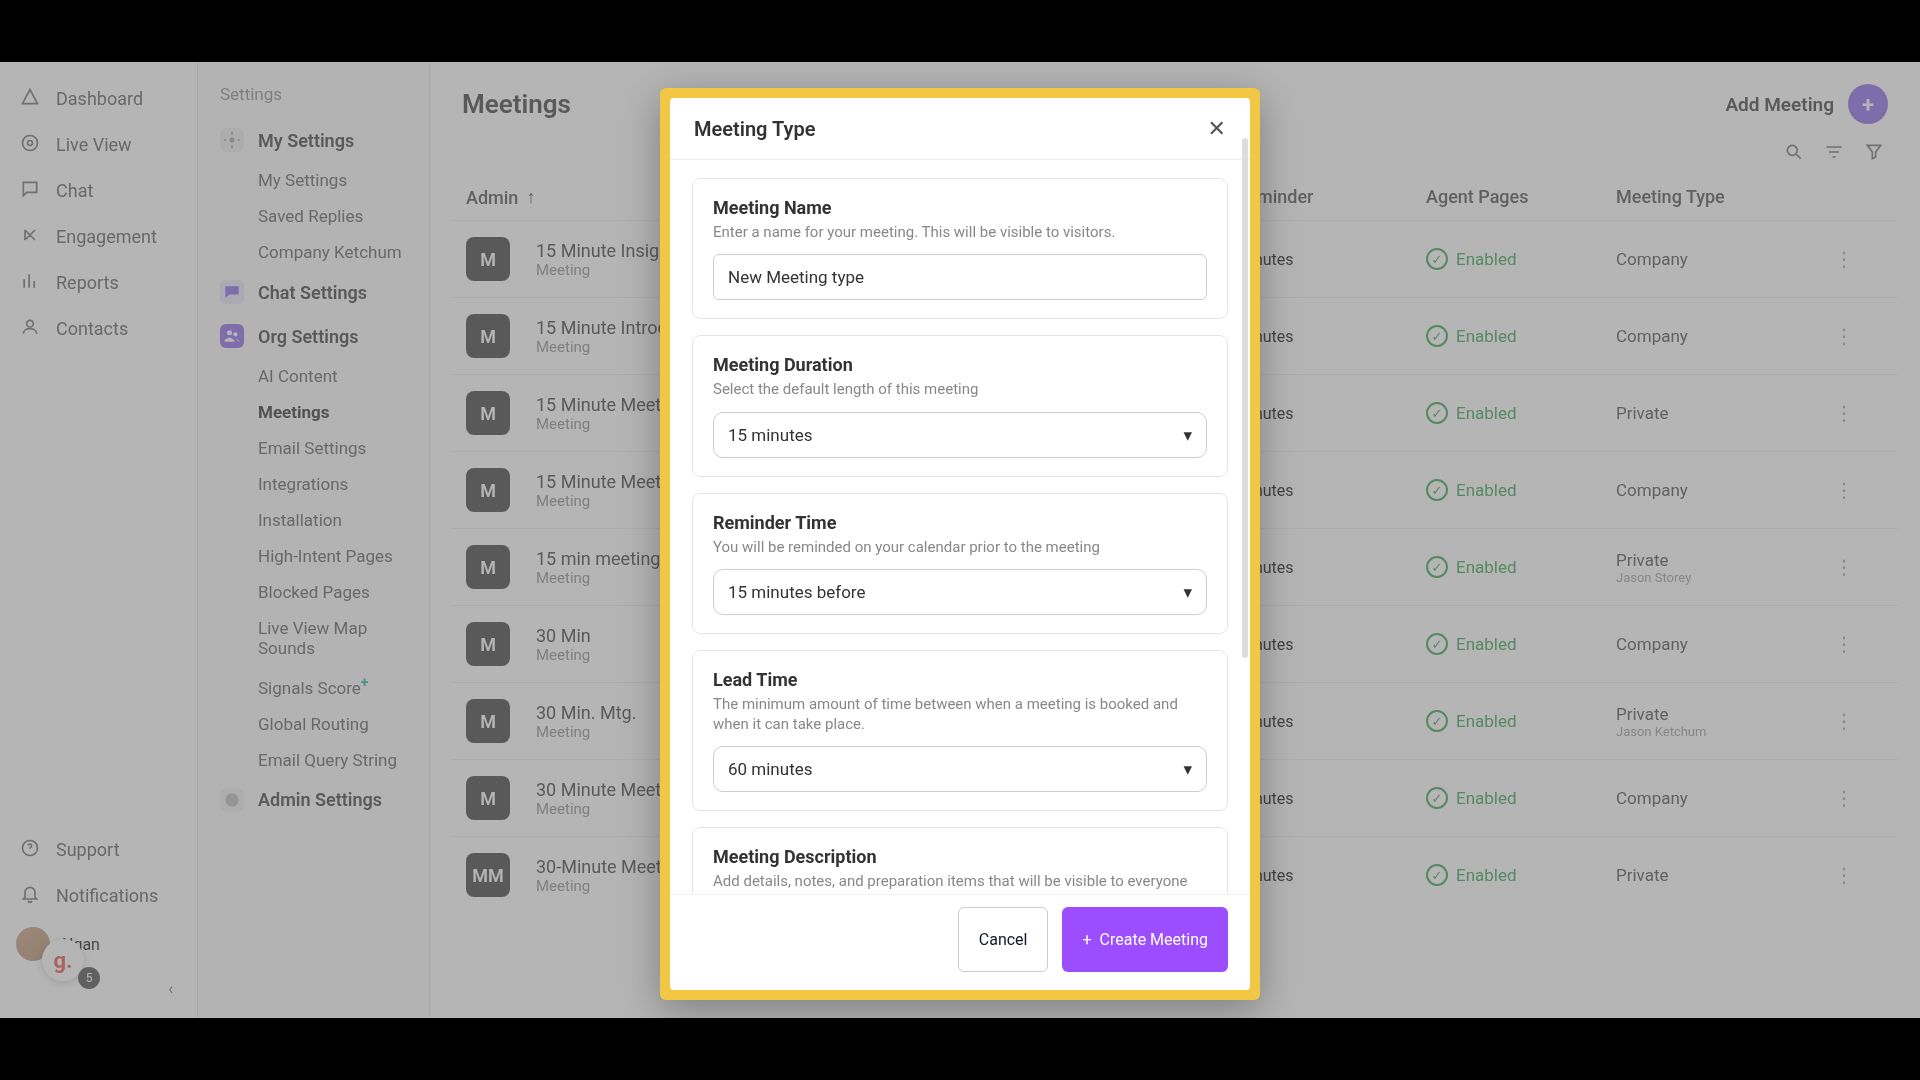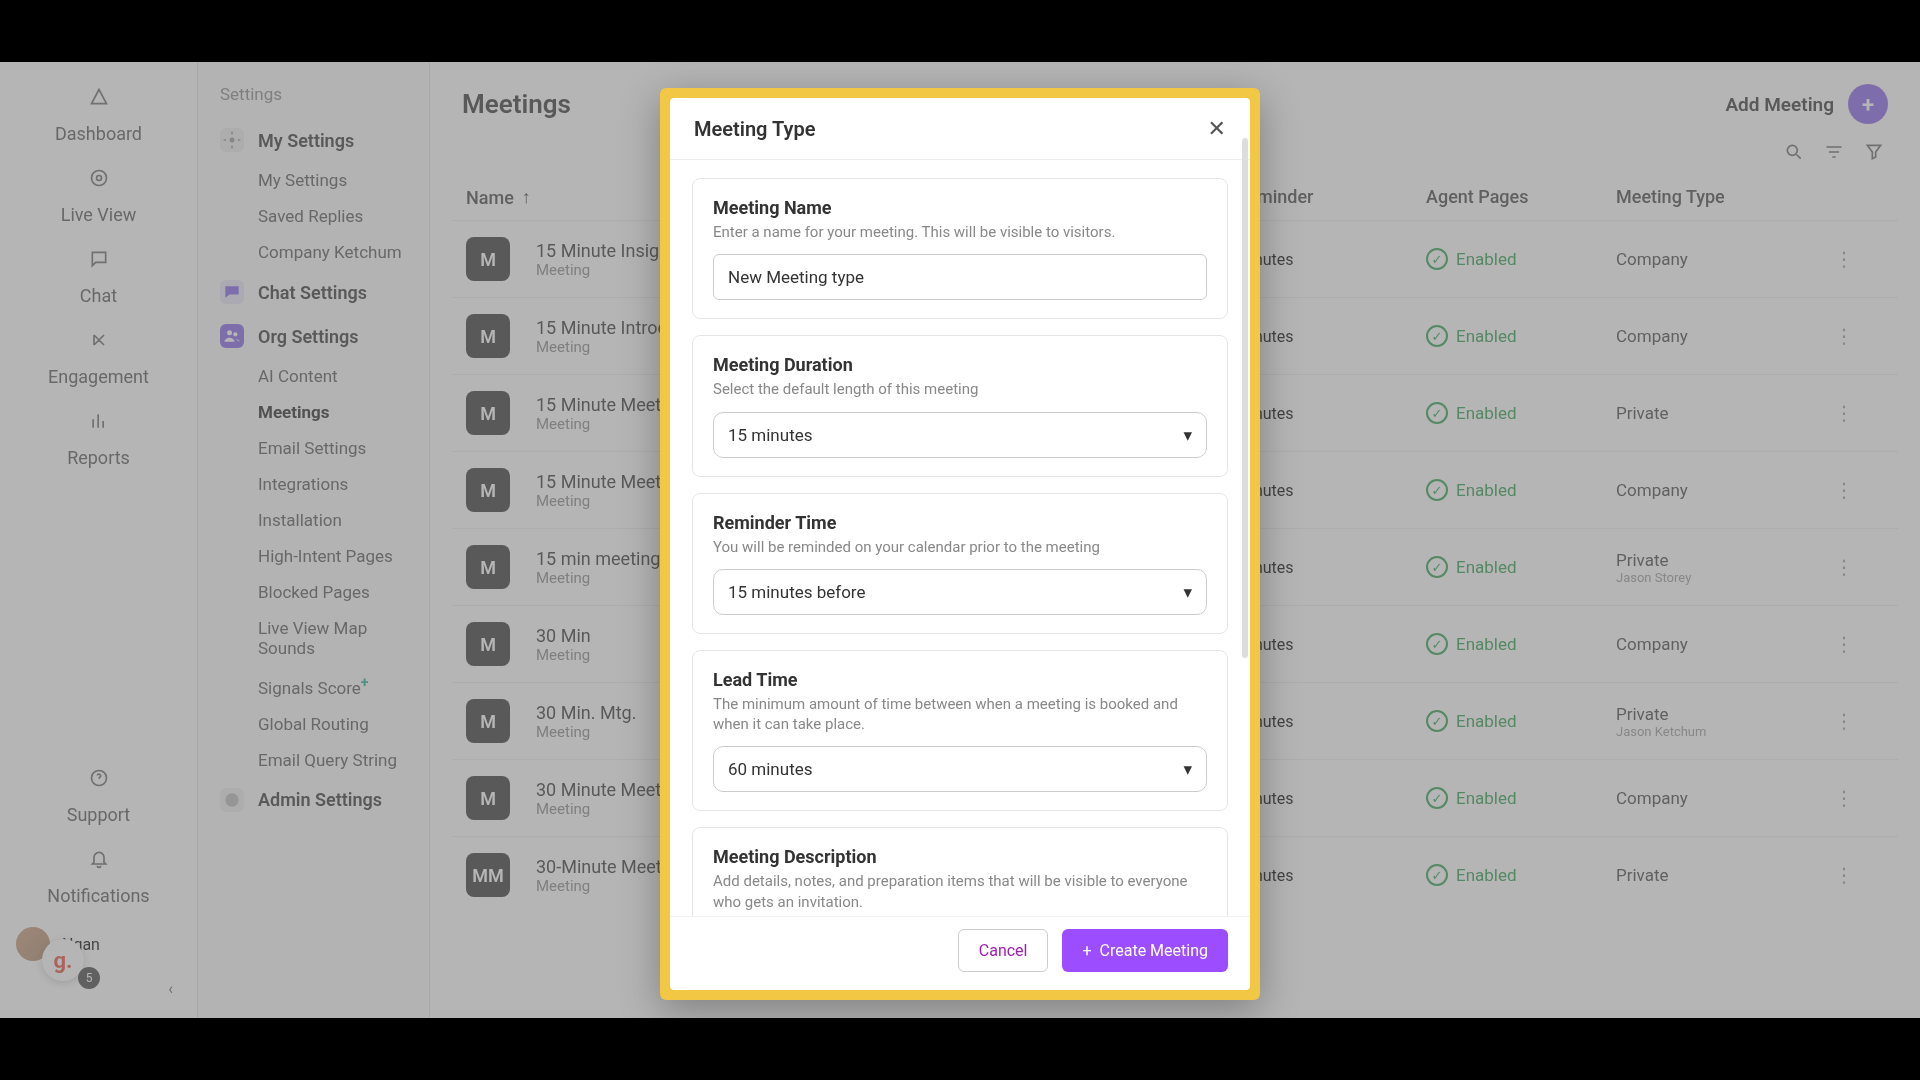--- a/index.html
+++ b/index.html
@@ -1,19 +1,19 @@
 <!DOCTYPE html>
 <html><head>
 <meta charset="utf-8">
 <style>
 * { margin: 0; padding: 0; box-sizing: border-box; font-family: -apple-system, BlinkMacSystemFont, "Segoe UI", Roboto, sans-serif; }
 body { background: #000; width: 1920px; height: 1080px; overflow: hidden; position: relative; }
 .app { position: absolute; top: 62px; left: 0; right: 0; bottom: 62px; background: #fff; display: flex; }
 .nav-sidebar { width: 198px; background: #fff; border-right: 1px solid #e0e0e0; display: flex; flex-direction: column; padding-top: 12px; }
-.nav-item { display: flex; align-items: center; gap: 14px; padding: 11px 18px; color: #555; font-size: 18px; cursor: pointer; flex-direction: column; }
+.nav-item { display: flex; align-items: flex-end; gap: 14px; padding: 11px 18px; color: #555; font-size: 18px; cursor: pointer; }
 .nav-icon { width: 24px; height: 24px; display: flex; align-items: center; justify-content: center; color: #666; }
 .nav-bottom { margin-top: auto; padding-bottom: 12px; }
 .nav-user { display: flex; align-items: center; gap: 12px; padding: 10px 16px; position: relative; }
 .nav-avatar { width: 34px; height: 34px; border-radius: 50%; background: linear-gradient(135deg,#c97,#a86); }
 .user-badge-g { position: absolute; left: 42px; top: 22px; width: 42px; height: 42px; border-radius: 50%; background: #fff; box-shadow: 0 2px 8px rgba(0,0,0,0.2); display: flex; align-items: center; justify-content: center; color: #e74c3c; font-weight: bold; font-size: 22px; }
 .user-count { position: absolute; left: 78px; top: 50px; width: 22px; height: 22px; border-radius: 50%; background: #444; color: #fff; font-size: 12px; display: flex; align-items: center; justify-content: center; }
 .collapse-btn { text-align: right; padding: 8px 24px; color: #666; }
 
 .subnav { width: 232px; background: #fafafa; border-right: 1px solid #e0e0e0; padding: 22px 0; }
 .subnav-title { padding: 0 22px 14px; font-size: 17px; color: #888; }
@@ -57,21 +57,21 @@
 .modal-header { display: flex; justify-content: space-between; align-items: center; padding: 18px 24px; border-bottom: 1px solid #eee; }
 .modal-title { font-size: 20px; font-weight: 600; color: #333; }
 .modal-close { font-size: 22px; color: #555; cursor: pointer; background:none; border:none; }
 .modal-body { padding: 18px 22px 8px; overflow-y: auto; }
 .form-card { border: 1px solid #e5e5e5; border-radius: 8px; padding: 18px 20px; margin-bottom: 16px; }
 .form-label { font-size: 18px; font-weight: 700; color: #333; margin-bottom: 4px; }
 .form-help { font-size: 15px; color: #888; margin-bottom: 12px; line-height: 1.35; }
 .form-input { width: 100%; border: 1px solid #ccc; border-radius: 6px; padding: 12px 14px; font-size: 17px; color: #333; }
 .form-select { width: 100%; border: 1px solid #ccc; border-radius: 10px; padding: 12px 14px; font-size: 17px; color: #333; display: flex; justify-content: space-between; align-items: center; cursor: pointer; }
 .modal-footer { display: flex; justify-content: flex-end; gap: 14px; padding: 12px 22px 18px; border-top: 1px solid #f2f2f2; }
-.btn-cancel { border: 1px solid #ccc; background: #fff; padding: 11px 20px; border-radius: 6px; font-size: 16px; cursor: pointer; color: #a21caf; }
+.btn-cancel { border: 1px solid #ccc; background: #fff; padding: 22px 20px; border-radius: 6px; font-size: 16px; cursor: pointer; color: #0f172a; }
 .btn-primary { background: #a24dff; background: #9b4dff; border: none; color: #fff; padding: 10px 20px; border-radius: 6px; font-size: 16px; cursor: pointer; display: flex; align-items: center; gap: 8px; }
 .scrollbar-hint { position:absolute; right:2px; top:40px; width:6px; height:520px; background:#ddd; border-radius:3px;}
 svg { width: 20px; height: 20px; }
 </style>
 </head>
 <body>
 
 <div class="app">
 
   <div class="nav-sidebar">
@@ -109,20 +109,29 @@
           </span>
           <span>Engagement</span>
         </div>
         <div class="nav-item">
           <span class="nav-icon">
             <svg viewBox="0 0 24 24" fill="none" stroke="currentColor" stroke-width="2">
               <path d="M5 20V10m6 10V4m6 16v-8"></path>
             </svg>
           </span>
           <span>Reports</span>
+        </div>
+        <div class="nav-item">
+          <span class="nav-icon">
+            <svg viewBox="0 0 24 24" fill="none" stroke="currentColor" stroke-width="2">
+              <circle cx="12" cy="8" r="4"></circle>
+              <path d="M4 20c0-4 4-6 8-6s8 2 8 6"></path>
+            </svg>
+          </span>
+          <span>Contacts</span>
         </div>
       </div>
     <div class="nav-bottom">
       <div id="nav-bottom">
           <div class="nav-item">
             <span class="nav-icon">
               <svg viewBox="0 0 24 24" fill="none" stroke="currentColor" stroke-width="2">
                 <circle cx="12" cy="12" r="9"></circle>
                 <path d="M10 9a2 2 0 1 1 3 2c-1 1-1 1-1 2m0 3h0"></path>
               </svg>
@@ -223,21 +232,21 @@
       <span><svg viewBox="0 0 24 24" fill="none" stroke="currentColor" stroke-width="2">
             <path d="M3 6h18M6 12h12M10 18h4"></path>
           </svg></span>
       <span><svg viewBox="0 0 24 24" fill="none" stroke="currentColor" stroke-width="2">
             <path d="M4 4h16l-6 8v6l-4 2v-8z"></path>
           </svg></span>
     </div>
     <div class="table">
       <div class="thead">
         <div class="col-name">
-            <span>Name</span>
+            <span>Admin</span>
             <span>↑</span>
           </div>
         <div class="col-rem" style="margin-left:340px">Reminder</div>
         <div class="col-agent">Agent Pages</div>
         <div class="col-type">Meeting Type</div>
         <div class="col-act"></div>
       </div>
       <div id="tbody">
           <div class="trow">
     <div class="col-name" style="flex:0 0 770px">

